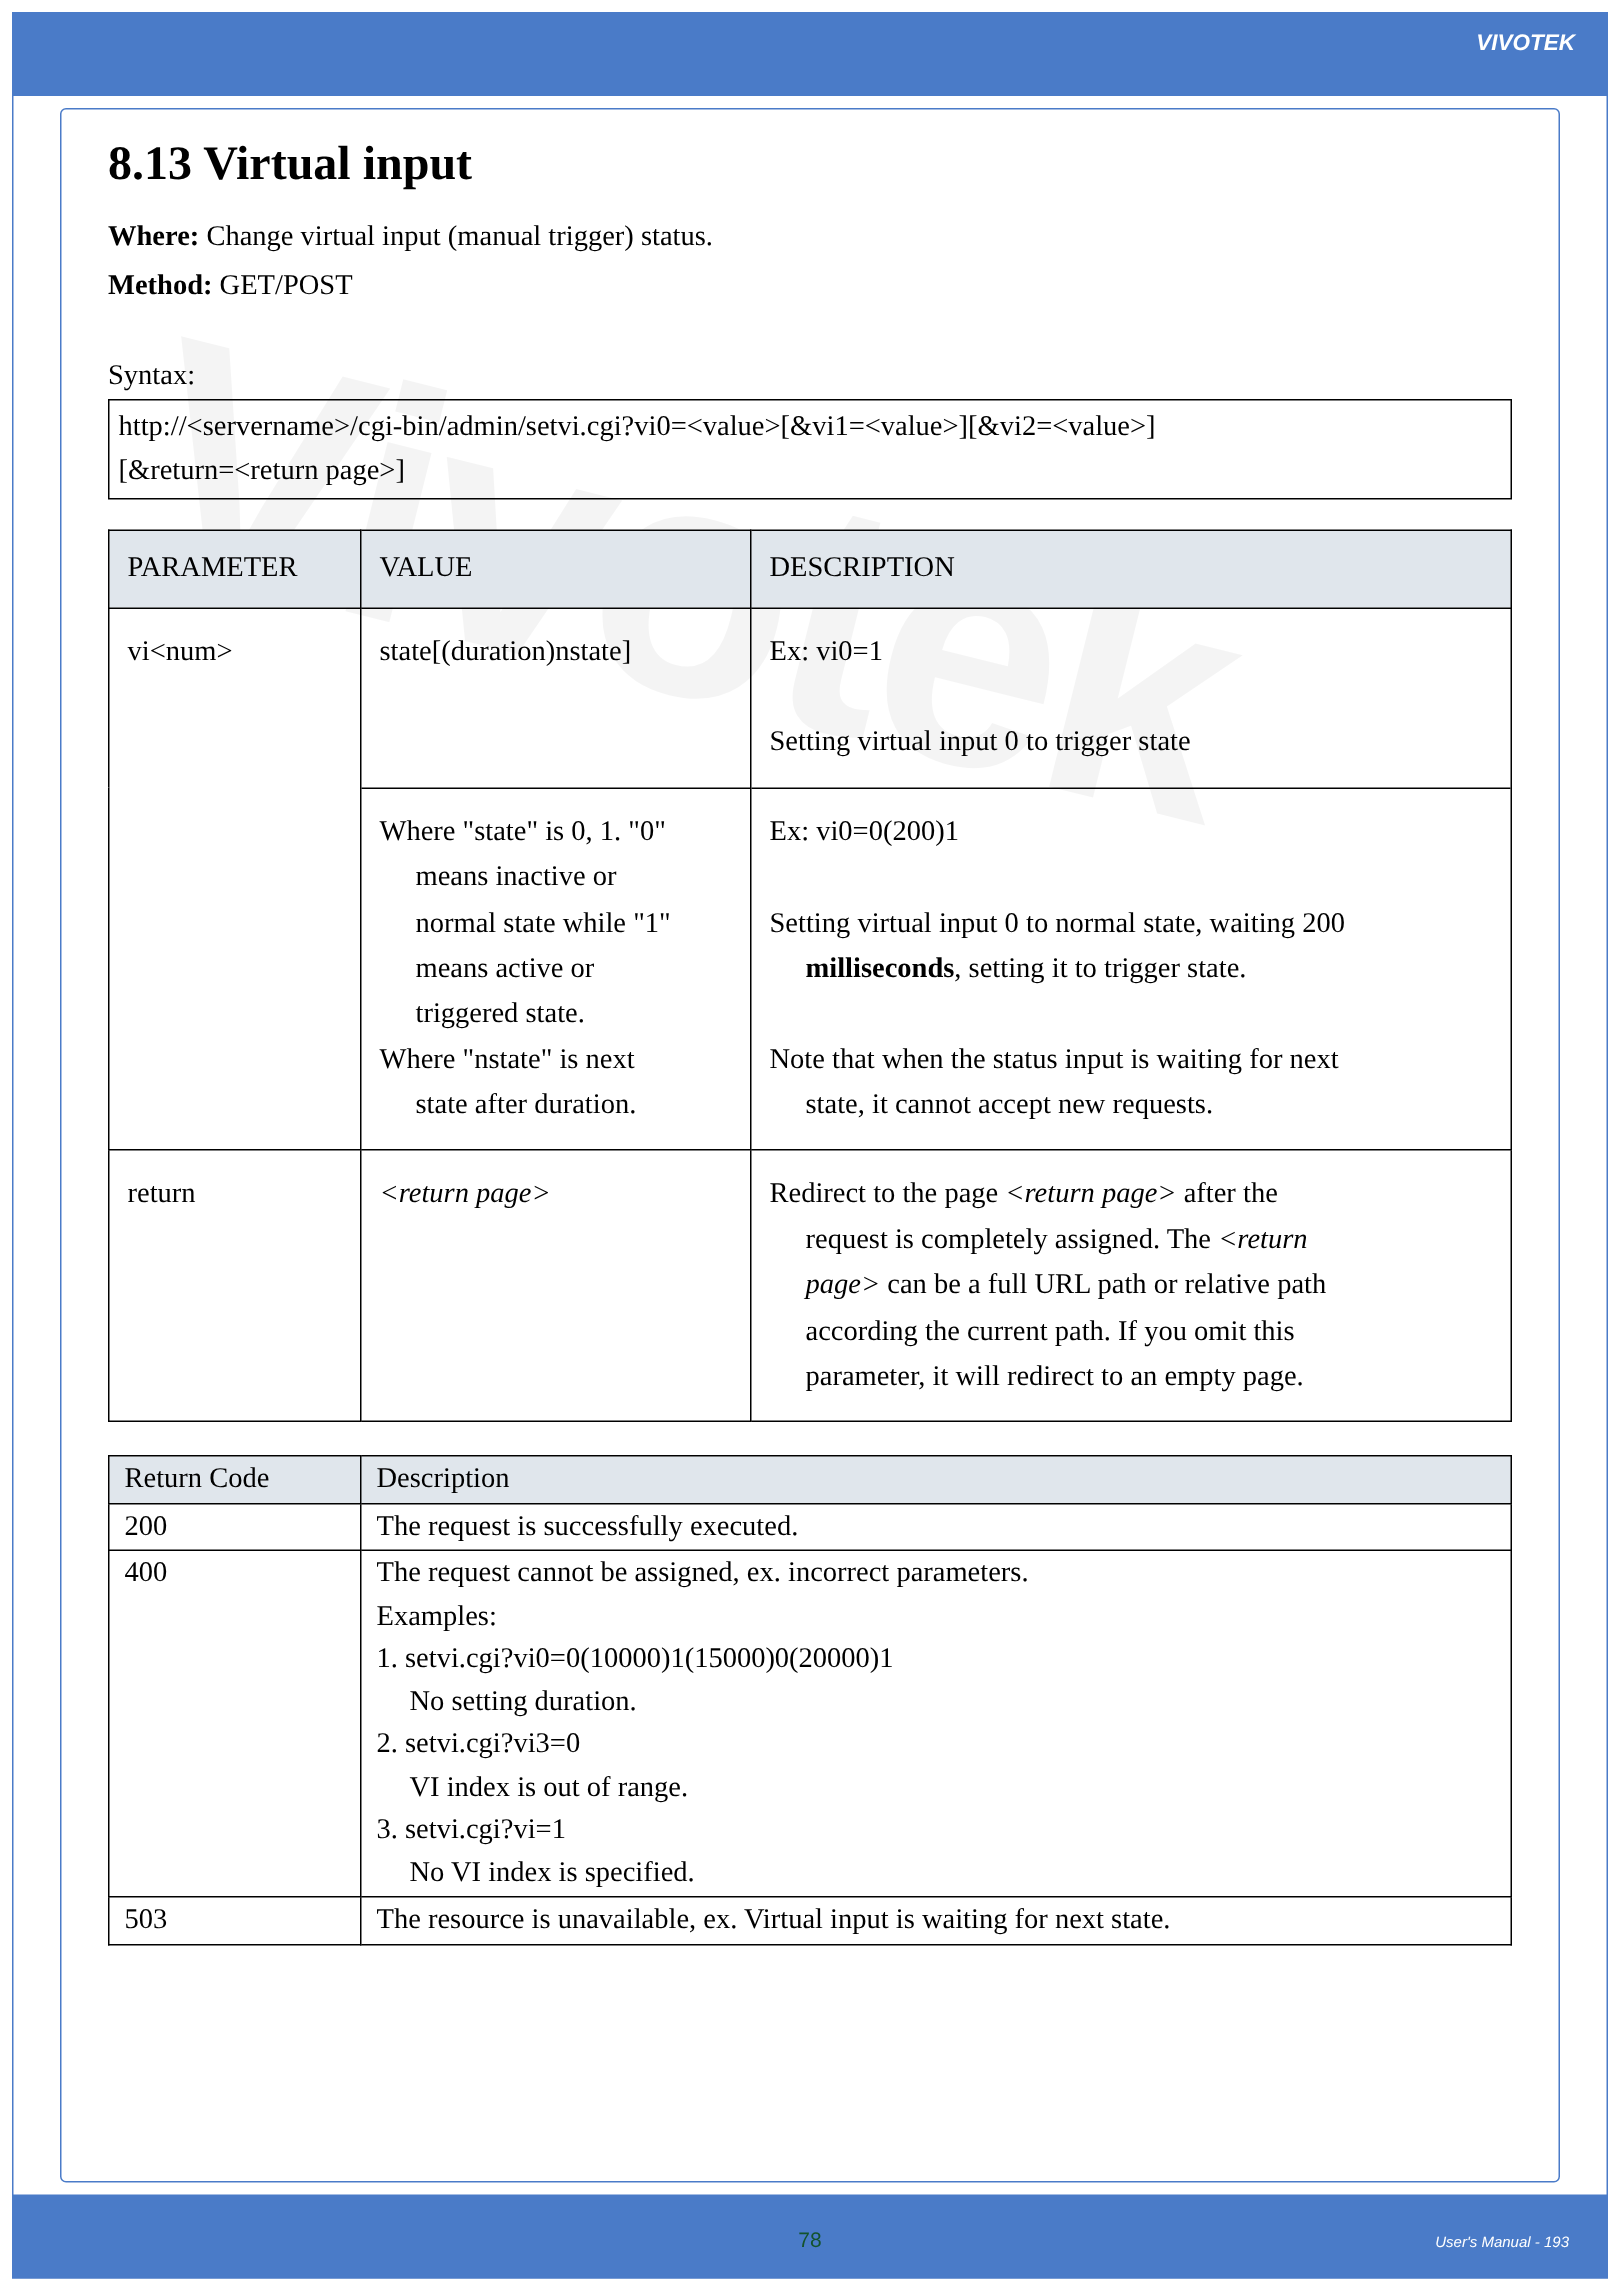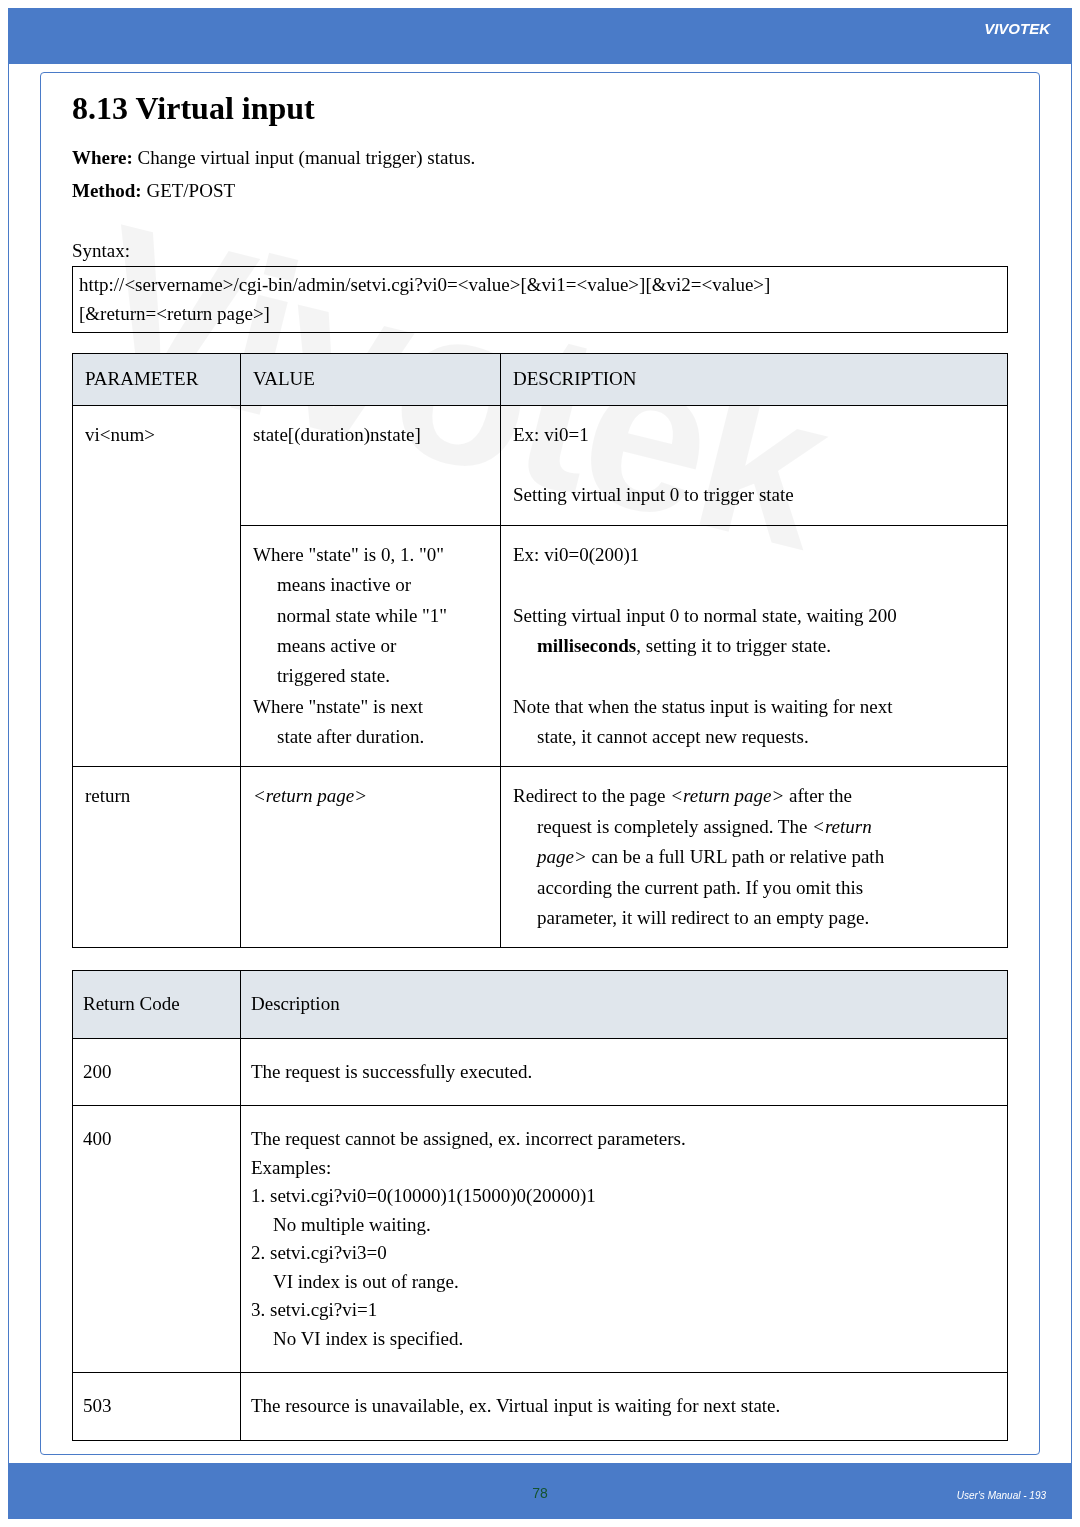--- a/index.html
+++ b/index.html
@@ -17,21 +17,21 @@
 .syntax-box { border: 1px solid #000; padding: 4px 6px; font-size: 19px; line-height: 1.5; margin-bottom: 20px; }
 table { border-collapse: collapse; width: 100%; }
 .param-table { margin-bottom: 22px; }
 .param-table th, .param-table td { border: 1.5px solid #000; padding: 14px 12px; font-size: 19px; text-align: left; vertical-align: top; line-height: 1.6; }
 .param-table th { background: #e0e6ec; font-weight: normal; padding-top: 10px; padding-bottom: 10px; }
 .param-table .c1 { width: 168px; }
 .param-table .c2 { width: 260px; }
 .row-noborder-first td { border-bottom: none; }
 .indent { padding-left: 24px; display: block; }
 .italic { font-style: italic; }
-.return-table th, .return-table td { border: 1px solid #000; padding: 19px 10px; font-size: 19px; text-align: left; vertical-align: top; line-height: 1.5; }
+.return-table th, .return-table td { border: 1px solid #000; padding: 1px 10px; font-size: 19px; text-align: left; vertical-align: top; line-height: 1.5; }
 .return-table .rc1 { width: 168px; }
 .return-table th { background: #e0e6ec; font-weight: normal; }
 .ex-indent { padding-left: 22px; display: block; }
 .footer-bar { position: absolute; bottom: 8px; left: 8px; right: 8px; height: 56px; background: #4a7bc8; }
 .page-num { position: absolute; bottom: 26px; left: 0; right: 0; text-align: center; color: #14532d; font-family: Arial, sans-serif; font-size: 14px; z-index: 2; }
 .manual-num { position: absolute; bottom: 26px; right: 34px; color: #fff; font-family: Arial, sans-serif; font-size: 10px; font-style: italic; z-index: 2; }
 </style>
 </head>
 <body>
 
@@ -112,21 +112,21 @@
     <tr>
       <td>200</td>
       <td>The request is successfully executed.</td>
     </tr>
     <tr>
       <td>400</td>
       <td>
         <span>The request cannot be assigned, ex. incorrect parameters.</span><br>
         <span>Examples:</span><br>
         <span>1. setvi.cgi?vi0=0(10000)1(15000)0(20000)1</span><br>
-        <span class="ex-indent">No multiple waiting.</span>
+        <span class="ex-indent">No setting duration.</span>
         <span>2. setvi.cgi?vi3=0</span><br>
         <span class="ex-indent">VI index is out of range.</span>
         <span>3. setvi.cgi?vi=1</span><br>
         <span class="ex-indent">No VI index is specified.</span>
       </td>
     </tr>
     <tr>
       <td>503</td>
       <td>The resource is unavailable, ex. Virtual input is waiting for next state.</td>
     </tr>

